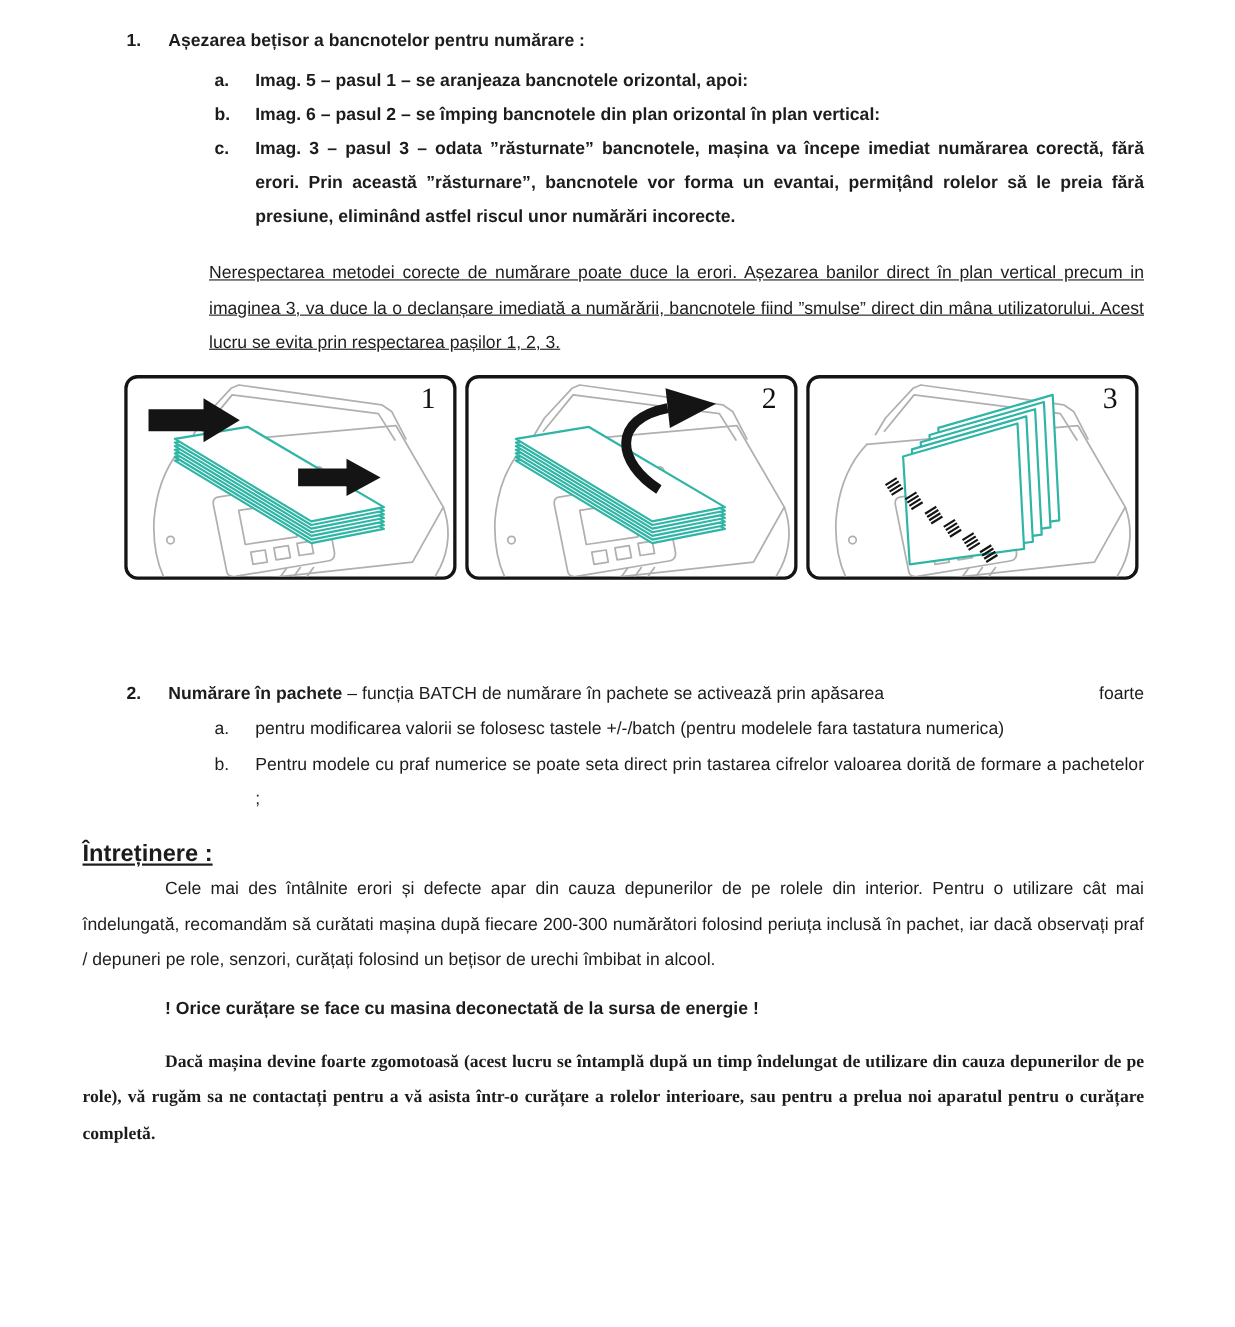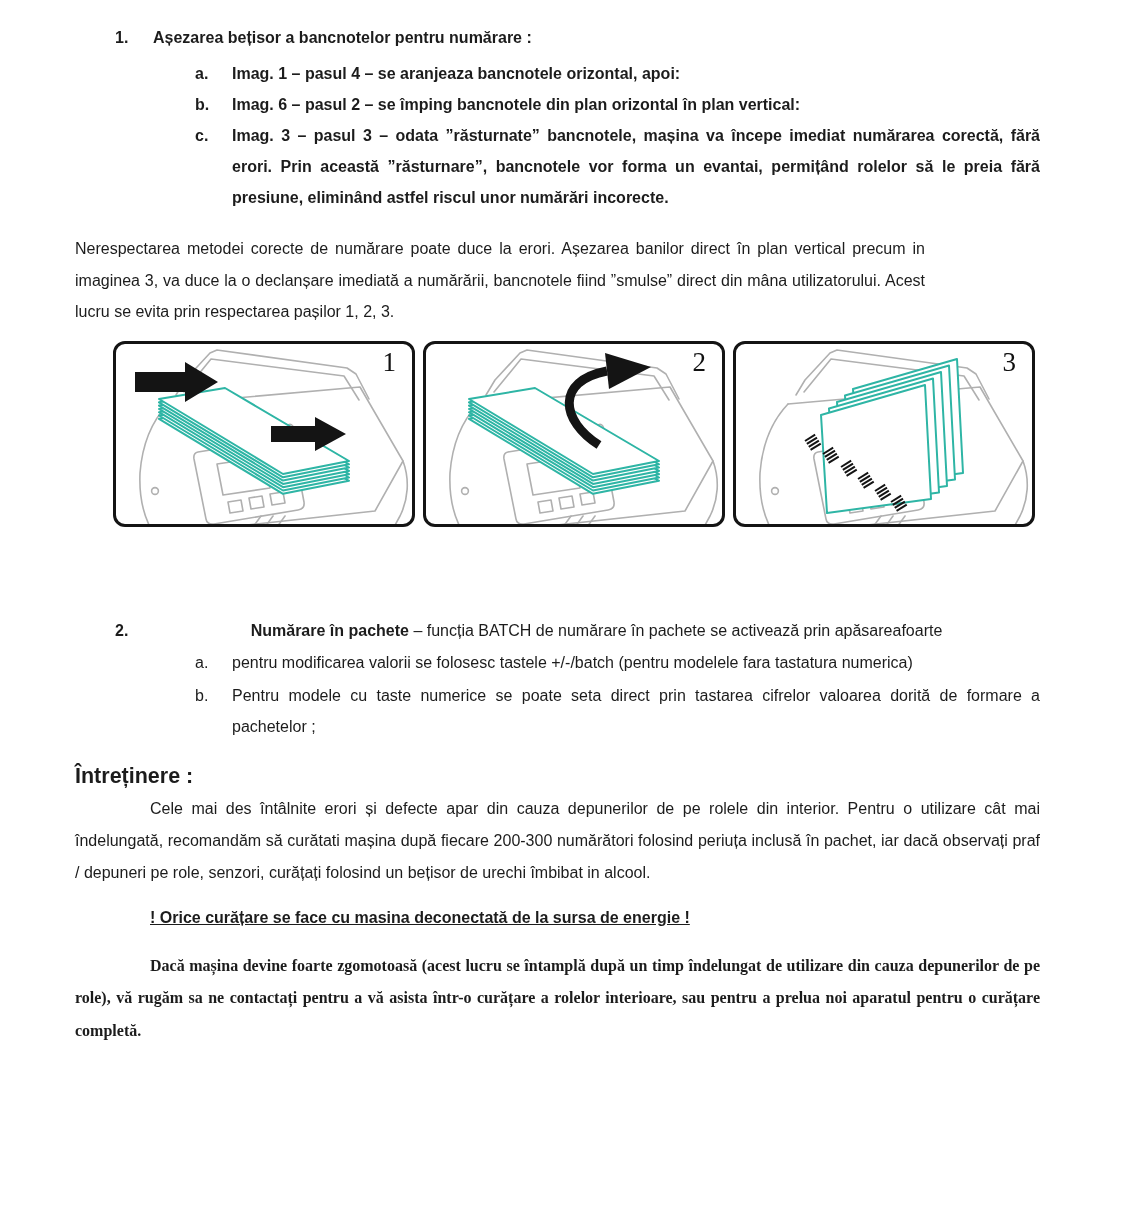--- a/index.html
+++ b/index.html
@@ -21,21 +21,21 @@
   .b{font-weight:bold;}
 
   
   .s1-head{display:flex;margin-left:40px;}
   .num{width:38px;flex:0 0 38px;}
   .list1{margin-top:5px;}
   .li{display:flex;margin-left:120px;}
   .letter{width:37px;flex:0 0 37px;}
   .li-text{width:808px;}
   .just{text-align:justify;}
-  .para1{margin-top:20px;width:850px;text-align:justify;line-height:31.5px;}
+  .para1{margin-top:20px;margin-left:115px;width:850px;text-align:justify;line-height:31.5px;text-decoration:underline;}
 
   
   .figs{display:flex;gap:8px;margin-top:13px;margin-left:38px;}
   .fig{position:relative;width:302px;height:186px;border:3.5px solid var(--ink);
        border-radius:12px;background:#fff;overflow:hidden;}
   .fig svg.scene{position:absolute;left:-3px;top:-3px;width:302px;height:186px;}
   .fig-num{position:absolute;top:2px;right:16px;font-family:"Liberation Serif",serif;
            font-size:27px;line-height:32px;color:#111;}
 
   
@@ -43,29 +43,29 @@
     fill:none;stroke:var(--gray);stroke-width:1.6;
     stroke-linejoin:round;stroke-linecap:round;
   }
   .stack path,.notes path{fill:#fff;stroke:var(--teal);stroke-width:2;stroke-linejoin:round;}
   .barrow{fill:var(--ink);stroke:none;}
   .curve{fill:none;stroke:var(--ink);stroke-width:9;stroke-linecap:butt;}
   .rollers line{stroke:var(--ink);stroke-width:2;}
 
   
   .s2-head{display:flex;margin-left:40px;margin-top:88px;}
-  .s2-line1{flex:1;display:flex;justify-content:center;}
+  .s2-line1{flex:1;display:flex;justify-content:space-between;}
   .s2-line2{margin-left:78px;}
   .list2{margin-top:1px;}
   .list2 .li{margin-bottom:2px;}
 
   
-  .maint-h{margin-top:17px;font-size:21.5px;line-height:34px;}
+  .maint-h{margin-top:17px;font-size:21.5px;line-height:34px;text-decoration:underline;}
   .mp1{text-indent:75px;text-align:justify;line-height:32px;}
-  .warn{margin-top:13px;margin-left:75px;text-decoration:underline;}
+  .warn{margin-top:13px;margin-left:75px;}
   .mp2{margin-top:17px;text-indent:75px;text-align:justify;line-height:32.5px;font-family:Liberation Serif, serif;}
 </style>
 </head>
 <body>
 
 <svg width="0" height="0" style="position:absolute" aria-hidden="true">
   <defs>
     <g id="machine">
       <path d="M63,54 L72,39 L97,12 L104,9 L234,27 L243,33 L256,58"></path>
       <path d="M71,51 L98,18 L231,35 L246,59"></path>
@@ -89,21 +89,21 @@
 <div class="page">
 
   <div class="s1-head">
     <span class="num b">1.</span>
     <span class="b">Așezarea bețisor a bancnotelor pentru numărare :</span>
   </div>
 
   <div class="list1">
     <div class="li">
       <span class="letter b">a.</span>
-      <div class="li-text b">Imag. 1 – pasul 4 – se aranjeaza bancnotele orizontal, apoi:</div>
+      <div class="li-text b">Imag. 5 – pasul 1 – se aranjeaza bancnotele orizontal, apoi:</div>
     </div>
     <div class="li">
       <span class="letter b">b.</span>
       <div class="li-text b">Imag. 6 – pasul 2 – se împing bancnotele din plan orizontal în plan vertical:</div>
     </div>
     <div class="li">
       <span class="letter b">c.</span>
       <div class="li-text b just">Imag. 3 – pasul 3 – odata ”răsturnate” bancnotele, mașina va începe imediat numărarea corectă, fără erori. Prin această ”răsturnare”, bancnotele vor forma un evantai, permițând rolelor să le preia fără presiune, eliminând astfel riscul unor numărări incorecte.</div>
     </div>
   </div>
@@ -212,21 +212,21 @@
     </div>
   </div>
 
   <div class="list2">
     <div class="li">
       <span class="letter">a.</span>
       <div class="li-text just">pentru modificarea valorii se folosesc tastele +/-/batch (pentru modelele fara tastatura numerica)</div>
     </div>
     <div class="li">
       <span class="letter">b.</span>
-      <div class="li-text just">Pentru modele cu taste numerice se poate seta direct prin tastarea cifrelor valoarea dorită de formare a pachetelor ;</div>
+      <div class="li-text just">Pentru modele cu praf numerice se poate seta direct prin tastarea cifrelor valoarea dorită de formare a pachetelor ;</div>
     </div>
   </div>
 
   <h2 class="maint-h">Întreținere :</h2>
   <p class="mp1">Cele mai des întâlnite erori și defecte apar din cauza depunerilor de pe rolele din interior. Pentru o utilizare cât mai îndelungată, recomandăm să curătati mașina după fiecare 200-300 numărători folosind periuța inclusă în pachet, iar dacă observați praf / depuneri pe role, senzori, curățați folosind un bețisor de urechi îmbibat in alcool.</p>
   <p class="warn b">! Orice curățare se face cu masina deconectată de la sursa de energie !</p>
   <p class="mp2 b">Dacă mașina devine foarte zgomotoasă (acest lucru se întamplă după un timp îndelungat de utilizare din cauza depunerilor de pe role), vă rugăm sa ne contactați pentru a vă asista într-o curățare a rolelor interioare, sau pentru a prelua noi aparatul pentru o curățare completă.</p>
 
 </div>
 

